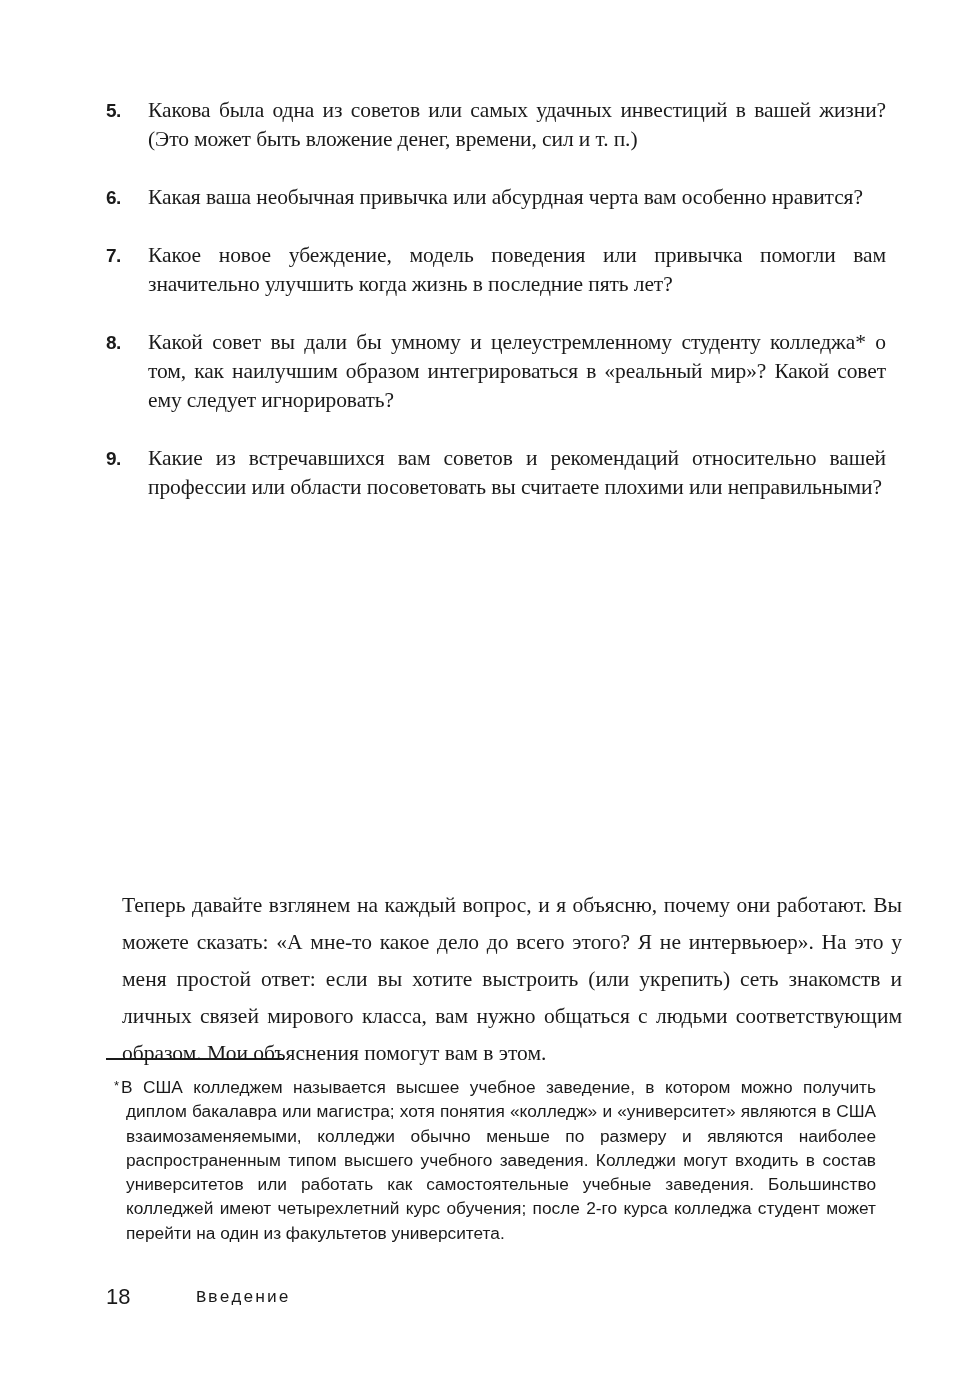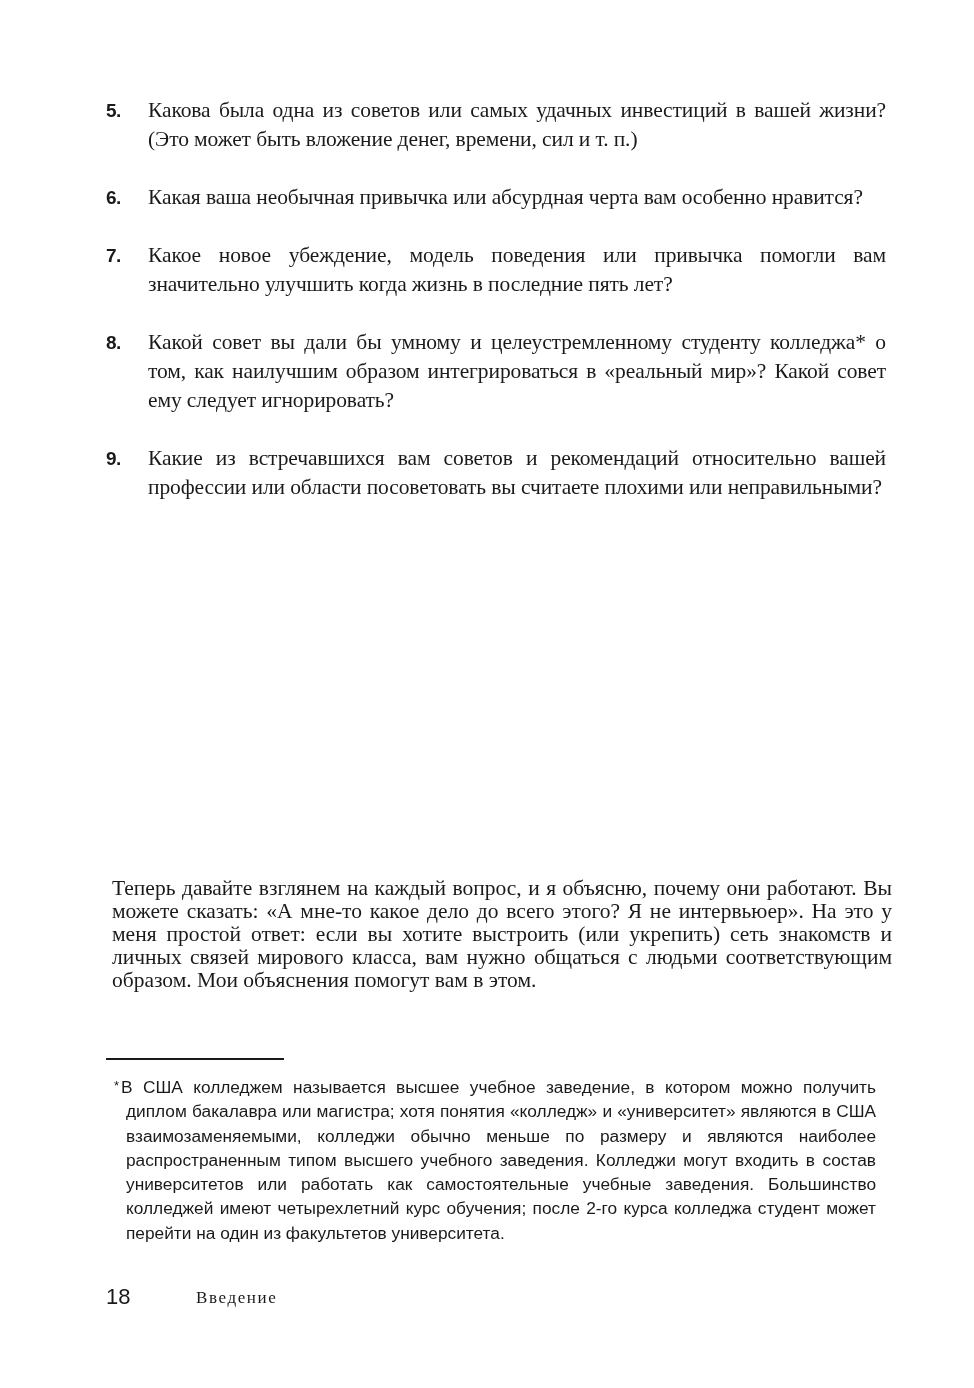--- a/index.html
+++ b/index.html
@@ -7,29 +7,29 @@
   .page { position: absolute; left: 0; top: 0; width: 974px; height: 1388px; }
   .q-list { position: absolute; left: 106px; top: 96px; width: 780px; }
   .q-item { position: relative; padding-left: 42px; margin-bottom: 29px;
             font-family: "Liberation Serif", "DejaVu Serif", serif; font-size: 21.5px;
             line-height: 29px; text-align: justify; letter-spacing: -0.1px; }
   .q-num { position: absolute; left: 0; top: 0; font-family: "Liberation Sans", "DejaVu Sans", sans-serif;
            font-weight: bold; font-size: 19px; letter-spacing: -0.5px; }
   .q-text { display: block; }
   .body-para { position: absolute; left: 106px; top: 871px; width: 780px;
                font-family: "Liberation Serif", "DejaVu Serif", serif; font-size: 21.5px;
-               line-height: 23px; text-align: justify; margin: 6px; }
+               line-height: 37px; text-align: justify; margin: 16px; }
   .fn-rule { position: absolute; left: 106px; top: 1058px; width: 178px; height: 2px; background: #1a1a1a; }
   .footnote { position: absolute; left: 106px; top: 1066px; width: 750px;
               font-family: Liberation Sans, sans-serif; font-size: 17.3px;
               line-height: 24.3px; text-align: justify; margin: 8px; padding-left: 12px; text-indent: -12px; }
   .fn-mark { font-size: 13px; vertical-align: 3px; margin-right: 2px; }
   .folio { position: absolute; left: 106px; top: 1284px; font-family: "Liberation Sans", "DejaVu Sans", sans-serif;
            font-size: 22px; }
-  .running-head { position: absolute; left: 196px; top: 1288px; font-family: Liberation Serif, serif;
+  .running-head { position: absolute; left: 196px; top: 1288px; font-family: Liberation Mono, monospace;
                   font-size: 17px; letter-spacing: 1.6px; text-align: center; }
 </style>
 </head>
 <body>
 
 <div class="page">
 
   <div class="q-list">
     <div class="q-item">
       <span class="q-num">5.</span>

